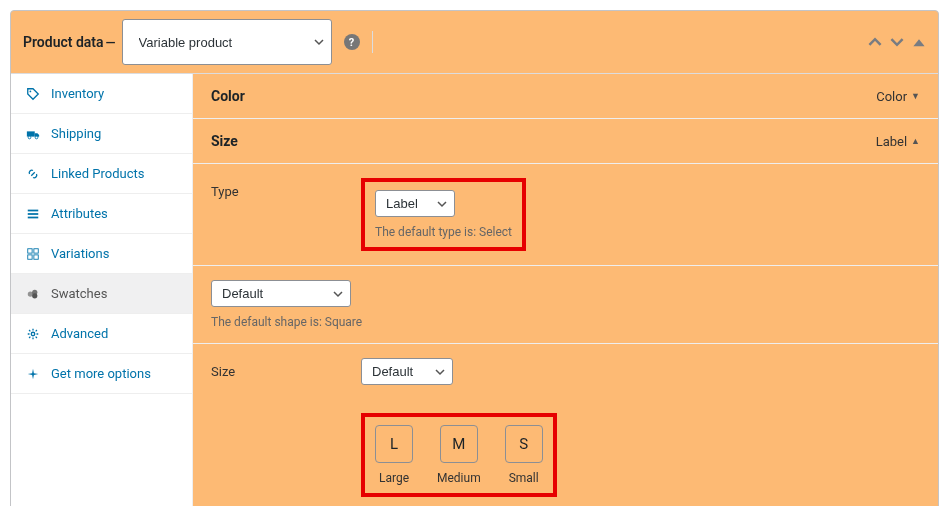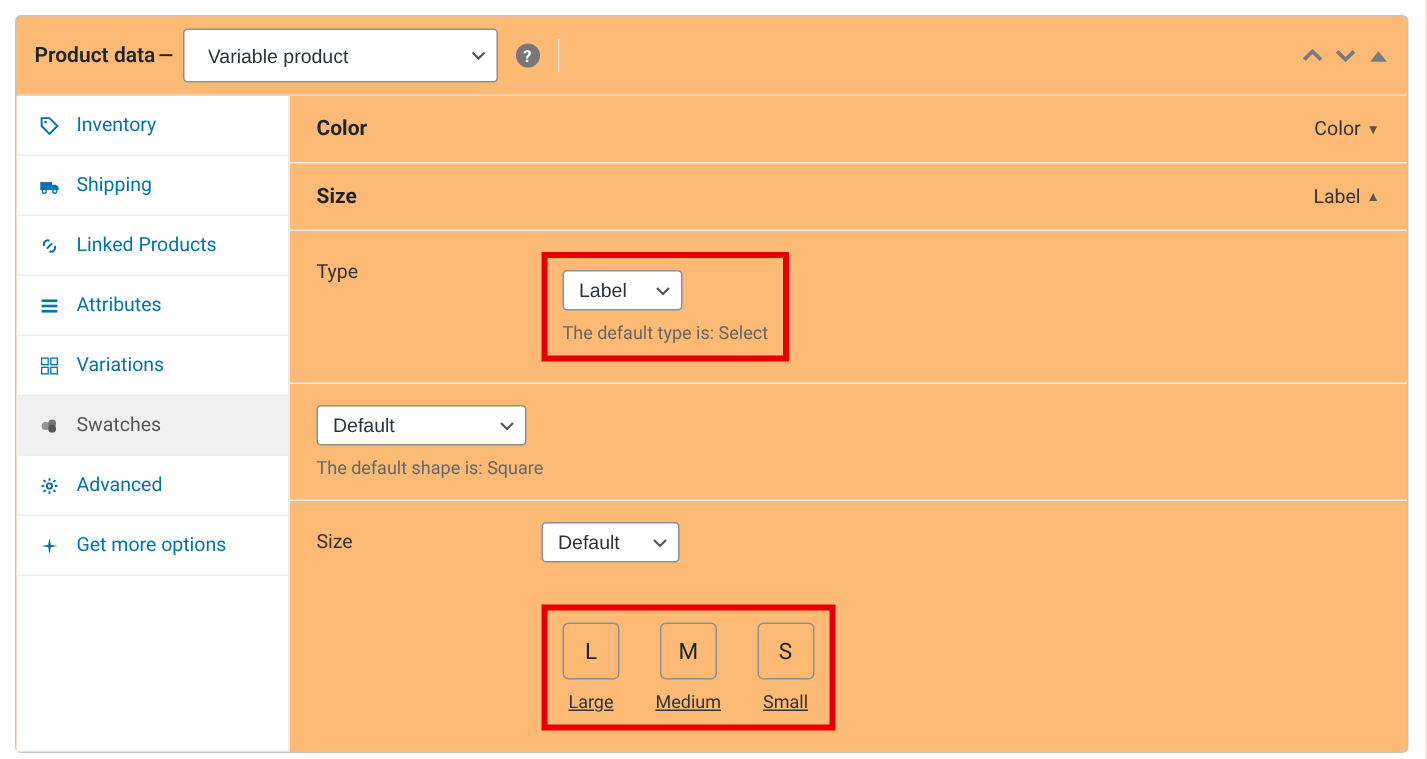--- a/index.html
+++ b/index.html
@@ -3,21 +3,21 @@
 <meta charset="utf-8">
 <style>
 * { box-sizing: border-box; margin: 0; padding: 0; }
 body { font-family: -apple-system, BlinkMacSystemFont, "Segoe UI", Roboto, sans-serif; font-size: 13px; color: #1d2327; background: #fff; padding: 10px; }
 .panel { border: 1px solid #c3c4c7; border-radius: 4px; width: 929px; background: #fdba74; }
 .panel-header { display: flex; align-items: center; padding: 8px 12px; border-bottom: 1px solid #dcdcde; }
 .panel-title { font-weight: 600; font-size: 14px; }
 .dash { font-weight: 600; margin: 0 6px 0 2px; }
 .select-wrap { position: relative; display: inline-flex; align-items: center; }
 .select-wrap select { appearance: none; -webkit-appearance: none; border: 1px solid #8c8f94; border-radius: 3px; background: #fff; font-size: 13px; color: #2c3338; padding: 5px 26px 5px 10px; cursor: pointer; }
-.sel-lg select { width: 210px; height: 36px; padding-left: 16px; }
+.sel-lg select { width: 210px; height: 46px; padding-left: 16px; }
 .sel-md select { width: 140px; }
 .sel-sm select { width: 80px; }
 .sel-mm select { width: 92px; }
 .chev { position: absolute; right: 8px; pointer-events: none; color: #555; }
 .help-icon { display: inline-flex; align-items: center; justify-content: center; width: 16px; height: 16px; border-radius: 50%; background: #777; color: #fff; font-size: 11px; margin-left: 12px; cursor: help; font-weight: bold; }
 .hdr-spacer { flex: 1; }
 .hdr-controls { display: flex; gap: 8px; color: #787c82; }
 .hdr-controls span { cursor: pointer; }
 .sep { border-left: 1px solid #dcdcde; height: 22px; margin-left: 12px; }
 .body { display: flex; }
@@ -32,21 +32,21 @@
 .attr-row .rlabel { font-size: 13px; color: #333; display: inline-flex; align-items: center; gap: 4px; }
 .field-row { display: flex; padding: 14px 18px; border-bottom: 1px solid #eee; }
 .field-row.noborder { border-bottom: none; }
 .field-label { width: 150px; padding-top: 6px; color: #333; font-size: 13px; }
 .field-body { flex: 1; }
 .hint { color: #666; font-size: 12px; margin-top: 8px; }
 .highlight { border: 4px solid #e60000; padding: 8px 10px; display: inline-block; }
 .swatch-row { display: flex; gap: 24px; }
 .swatch-item { display: flex; flex-direction: column; align-items: center; }
 .swatch-box { width: 38px; height: 38px; border: 1px solid #8c8f94; border-radius: 4px; display: flex; align-items: center; justify-content: center; font-size: 15px; cursor: pointer; }
-.swatch-label { margin-top: 8px; font-size: 12px; color: #333; text-decoration: underline; }
+.swatch-label { margin-top: 8px; font-size: 12px; color: #333; }
 .tri-dn { font-size: 9px; color: #555; }
 .tri-up { font-size: 9px; color: #555; }
 svg { display: block; }
 </style>
 </head>
 <body>
 
 <div class="panel">
   <div class="panel-header">
     <span class="panel-title">Product data</span>

